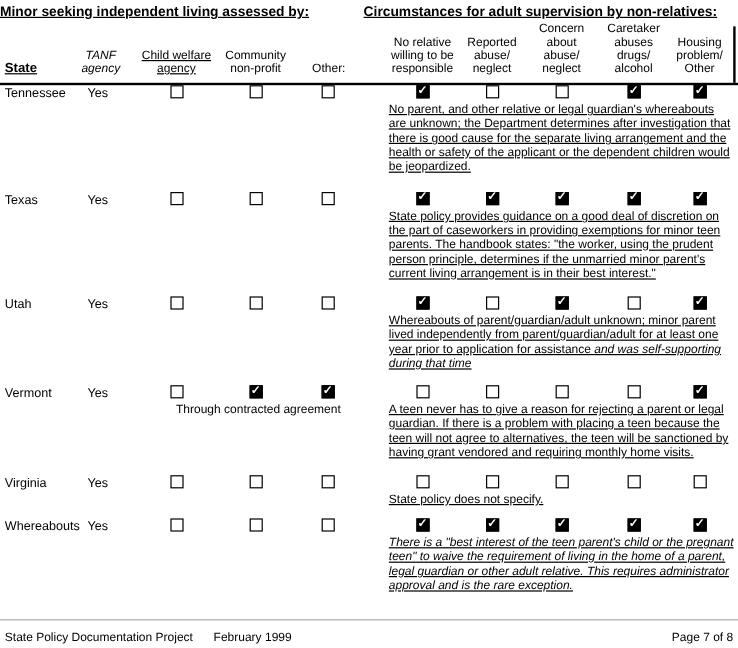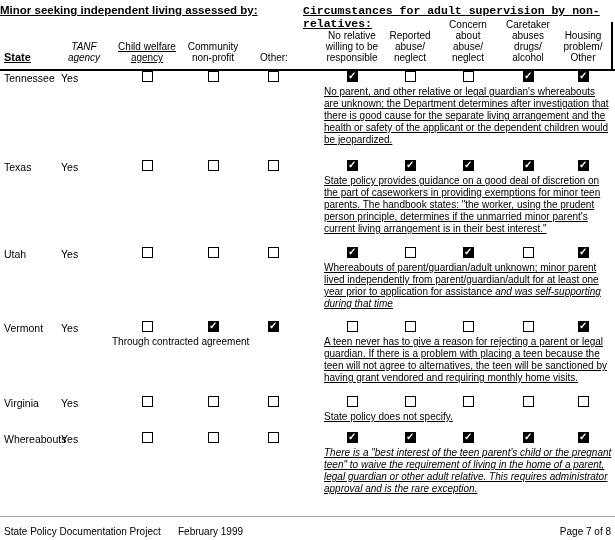--- a/index.html
+++ b/index.html
@@ -1,50 +1,50 @@
 <!DOCTYPE html>
 <html><head>
 <meta charset="utf-8">
 <style>
   html,body{margin:0;padding:0;background:#fff;}
   .page{position:relative;width:615px;height:540px;background:#fff;overflow:hidden;
         font-family:"Liberation Sans", sans-serif;font-size:10.5px;color:#000;}
   .title{position:absolute;top:4px;font-weight:bold;font-size:11.5px;
          text-decoration:underline;}
   .left-title{left:0;width:290px;}
-  .right-title{left:303px;width:310px;font-family:Liberation Mono, monospace;}
+  .right-title{left:303px;width:310px;}
   .headers{position:absolute;top:0;left:0;width:615px;height:68px;}
   .colhead{position:absolute;bottom:5px;text-align:center;white-space:pre-line;
            line-height:11px;font-size:10px;}
   .state-head{left:4px;bottom:5px;width:60px;text-align:left;font-weight:bold;
               font-size:11px;text-decoration:underline;margin-top:24px;}
   .h-tanf{left:62px;width:44px;font-style:italic;}
   .h-cw{left:112px;width:70px;text-decoration:underline;}
   .h-comm{left:178px;width:70px;}
   .h-other{left:249px;width:50px;}
   .h-norel{left:317px;width:70px;}
   .h-rep{left:380px;width:60px;}
   .h-conc{left:443px;width:50px;}
   .h-care{left:503px;width:50px;}
   .h-house{left:553px;width:60px;}
   .rule{position:absolute;left:0;width:615px;height:2.5px;background:#000;}
   .vline{position:absolute;left:611px;top:22px;width:2px;height:47px;background:#000;}
   .row{position:absolute;left:0;width:615px;}
   .state{position:absolute;left:4px;top:1px;font-size:10.5px;}
-  .yes{position:absolute;left:61px;top:1px;width:44px;text-align:left;}
+  .yes{position:absolute;left:46px;top:1px;width:44px;text-align:right;}
   .cb{position:absolute;top:0;width:11px;height:11px;border:1.5px solid #000;
       box-sizing:border-box;background:#fff;}
   .cb.checked{background:#000;}
   .cb.checked::after{content:"\2713";position:absolute;left:0px;top:-2px;color:#fff;
       font-size:10px;font-weight:bold;line-height:11px;}
   .cl1{left:142px;} .cl2{left:208px;} .cl3{left:268px;}
   .cr1{left:347px;} .cr2{left:405px;} .cr3{left:463px;} .cr4{left:523px;} .cr5{left:578px;}
   .note{position:absolute;left:324px;top:15px;width:288px;font-size:10px;line-height:12px;text-decoration:underline;}
   .note .em{font-style:italic;}
-  .subnote{position:absolute;left:112px;top:15px;width:172px;text-align:left;font-size:10px;}
+  .subnote{position:absolute;left:112px;top:15px;width:172px;text-align:right;font-size:10px;}
   .footer-rule{position:absolute;left:0;top:516px;width:615px;height:1px;background:#aaa;}
   .f-item{position:absolute;top:526px;font-size:10px;}
   .f-project{left:4px;}
   .f-date{left:150px;padding-left:28px;}
   .f-page{right:4px;text-align:right;}
 </style>
 </head>
 <body>
 
 <div class="page">

